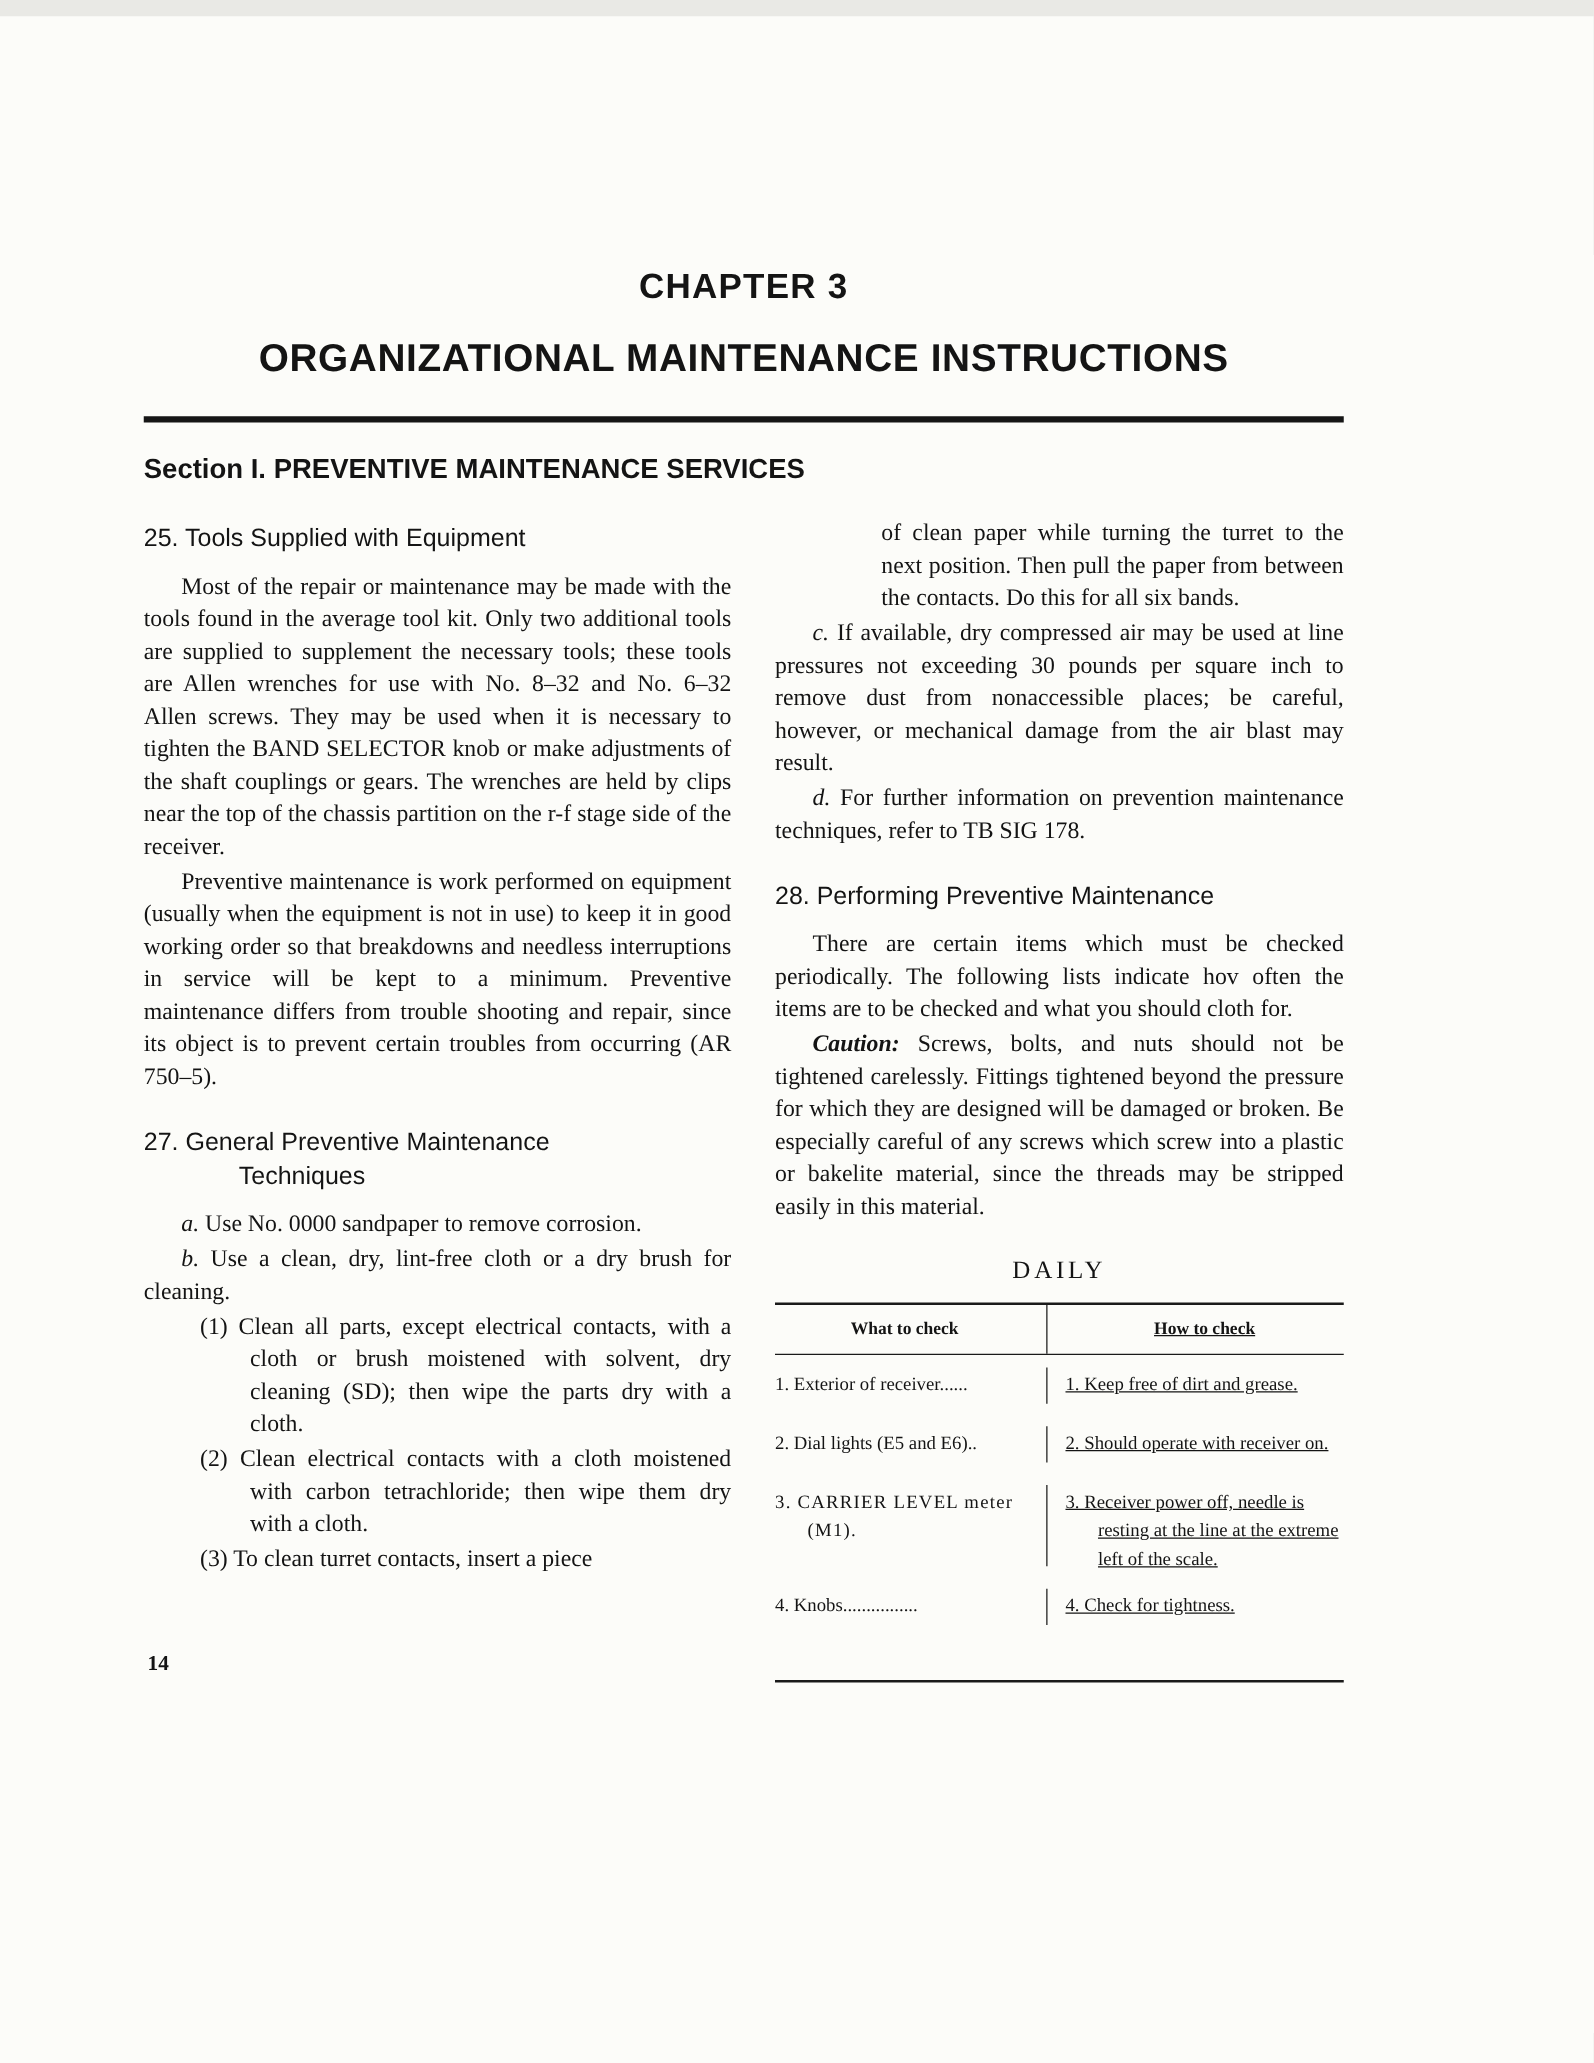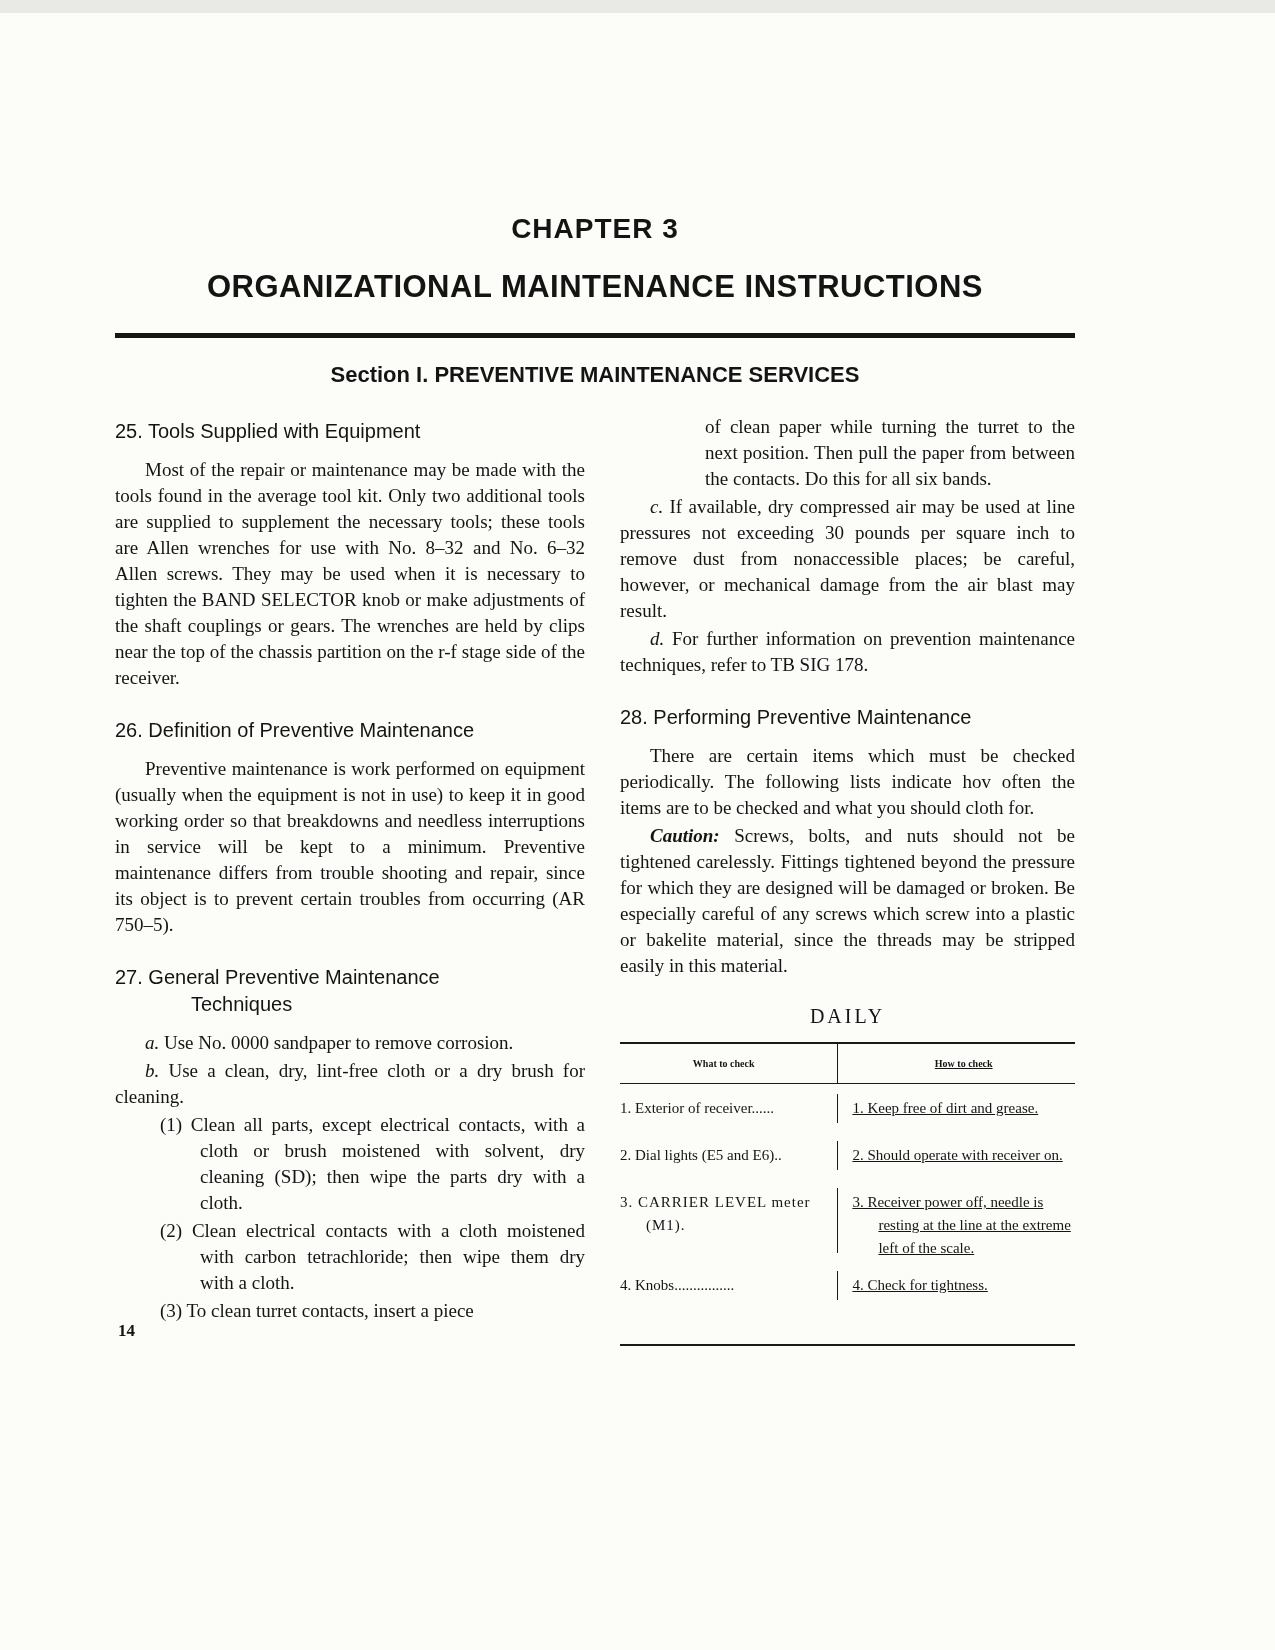--- a/index.html
+++ b/index.html
@@ -39,21 +39,20 @@
     margin-top: 24px;
   }
   .rule {
     height: 5px;
     background: #161616;
     margin-top: 28px;
   }
   .section-heading {
     font-family: "Liberation Sans", sans-serif;
     font-weight: bold;
-    text-align: center;
     font-size: 22px;
     margin-top: 24px;
   }
   .cols {
     display: flex;
     margin-top: 26px;
   }
   .col-left {
     width: 470px;
     margin-right: 35px;
@@ -130,21 +129,21 @@
     box-sizing: border-box;
   }
   .t-cell.c2 {
     width: 52%;
     padding: 3px 0 3px 14px;
     box-sizing: border-box;
     text-decoration: underline;
   }
   .t-cell.th {
     font-weight: bold;
-    font-size: 10px;
+    font-size: 14px;
     text-align: center;
     padding-top: 8px;
     padding-bottom: 8px;
   }
   .t-body {
     padding: 10px 0 26px 0;
   }
   .t-row .t-cell {
     text-indent: -26px;
     padding-left: 26px;
@@ -182,21 +181,20 @@
     <div class="rule"></div>
     <div class="section-heading">Section I. PREVENTIVE MAINTENANCE SERVICES</div>
 
     <div class="cols">
 
       <div class="col-left">
 
         <h3 class="para-heading first">25. Tools Supplied with Equipment</h3>
         <p class="body indent">Most of the repair or maintenance may be made with the tools found in the average tool kit. Only two additional tools are supplied to supplement the necessary tools; these tools are Allen wrenches for use with No. 8–32 and No. 6–32 Allen screws. They may be used when it is necessary to tighten the BAND SELECTOR knob or make adjustments of the shaft couplings or gears. The wrenches are held by clips near the top of the chassis partition on the r-f stage side of the receiver.</p>
 
-        <h3 class="para-heading">26. Definition of Preventive Maintenance</h3>
         <p class="body indent">Preventive maintenance is work performed on equipment (usually when the equipment is not in use) to keep it in good working order so that breakdowns and needless interruptions in service will be kept to a minimum. Preventive maintenance differs from trouble shooting and repair, since its object is to prevent certain troubles from occurring (AR 750–5).</p>
 
         <h3 class="para-heading">
           <span>27. General Preventive Maintenance</span>
           <span class="h2nd">Techniques</span>
         </h3>
 
         <p class="body indent"><span class="ital">a.</span> <span>Use No. 0000 sandpaper to remove corrosion.</span></p>
         <p class="body indent"><span class="ital">b.</span> <span>Use a clean, dry, lint-free cloth or a dry brush for cleaning.</span></p>
 

